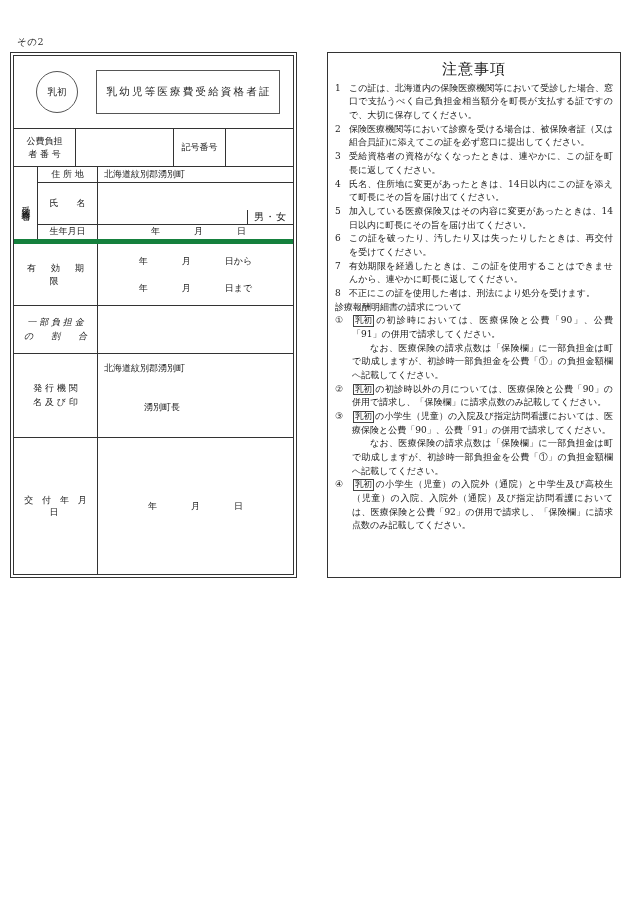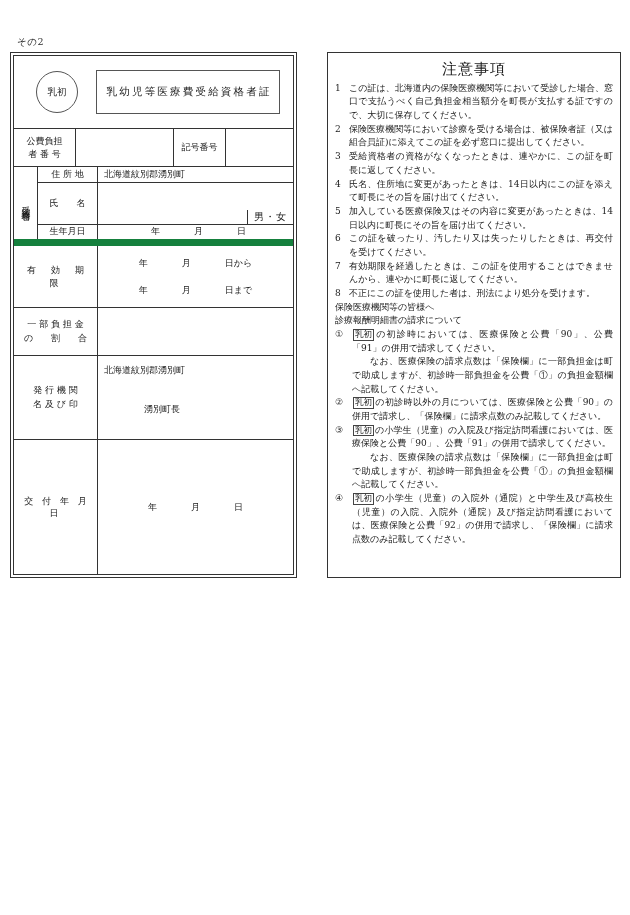--- a/index.html
+++ b/index.html
@@ -117,21 +117,21 @@
   
   #row-payer { height: 38px; }
   #c-payer-label { width: 62px; justify-content: center; }
   #c-payer-value { width: 98px; }
   #c-symbol-label { width: 52px; justify-content: center; }
   #c-symbol-value { flex: 1; }
 
   
   #recipient-block {
     display: flex;
-    border-bottom: 7px solid #15803d;
+    border-bottom: 5px solid #15803d;
     height: 72px;
   }
   #recipient-side {
     width: 24px;
     border-right: 1px solid #333;
     display: flex;
     align-items: center;
     justify-content: center;
     box-sizing: border-box;
   }
@@ -205,20 +205,21 @@
     gap: 14px;
   }
 
   
   #row-copay { height: 48px; }
   #c-copay-label {
     width: 84px;
     justify-content: center;
     flex-direction: column;
     line-height: 1.5;
+    font-style: italic;
   }
   #c-copay-value { flex: 1; }
 
   
   #row-issuer { height: 84px; }
   #c-issuer-label { width: 84px; justify-content: center; flex-direction: column; line-height: 1.5; }
   #c-issuer-value {
     flex: 1;
     flex-direction: column;
     align-items: flex-start;
@@ -430,21 +431,20 @@
       </div>
       <div class="n-item">
         <div class="n-num">7</div>
         <div class="n-body">有効期限を経過したときは、この証を使用することはできませんから、連やかに町長に返してください。</div>
       </div>
       <div class="n-item">
         <div class="n-num">8</div>
         <div class="n-body">不正にこの証を使用した者は、刑法により処分を受けます。</div>
       </div>
     </div>
-  <div class="n-plain">保険医療機関等の皆様へ</div>
   <div class="n-plain">診療報酬明細書の請求について</div>
   <div id="notice-circled">
       <div class="n-item">
         <div class="n-num-c">①</div>
         <div class="n-body"><span class="tag">乳初</span>の初診時においては、医療保険と公費「90」、公費「91」の併用で請求してください。</div>
       </div>
       <div class="n-sub">なお、医療保険の請求点数は「保険欄」に一部負担金は町で助成しますが、初診時一部負担金を公費「①」の負担金額欄へ記載してください。</div>
       <div class="n-item">
         <div class="n-num-c">②</div>
         <div class="n-body"><span class="tag">乳初</span>の初診時以外の月については、医療保険と公費「90」の併用で請求し、「保険欄」に請求点数のみ記載してください。</div>

